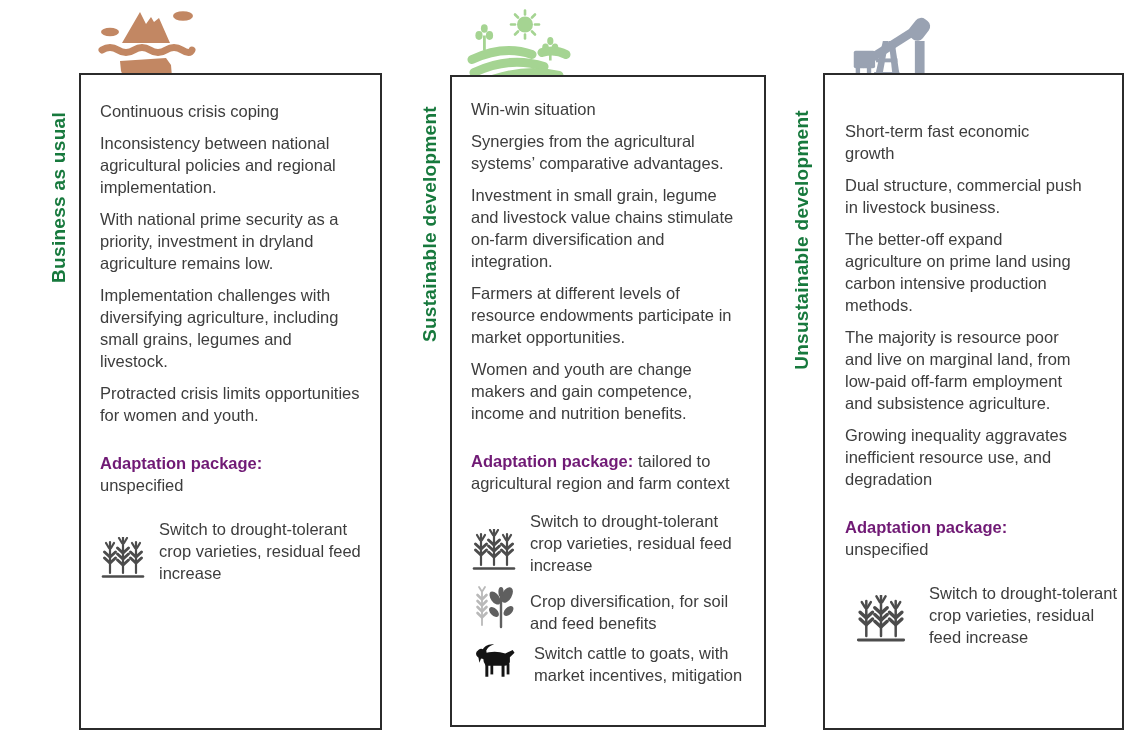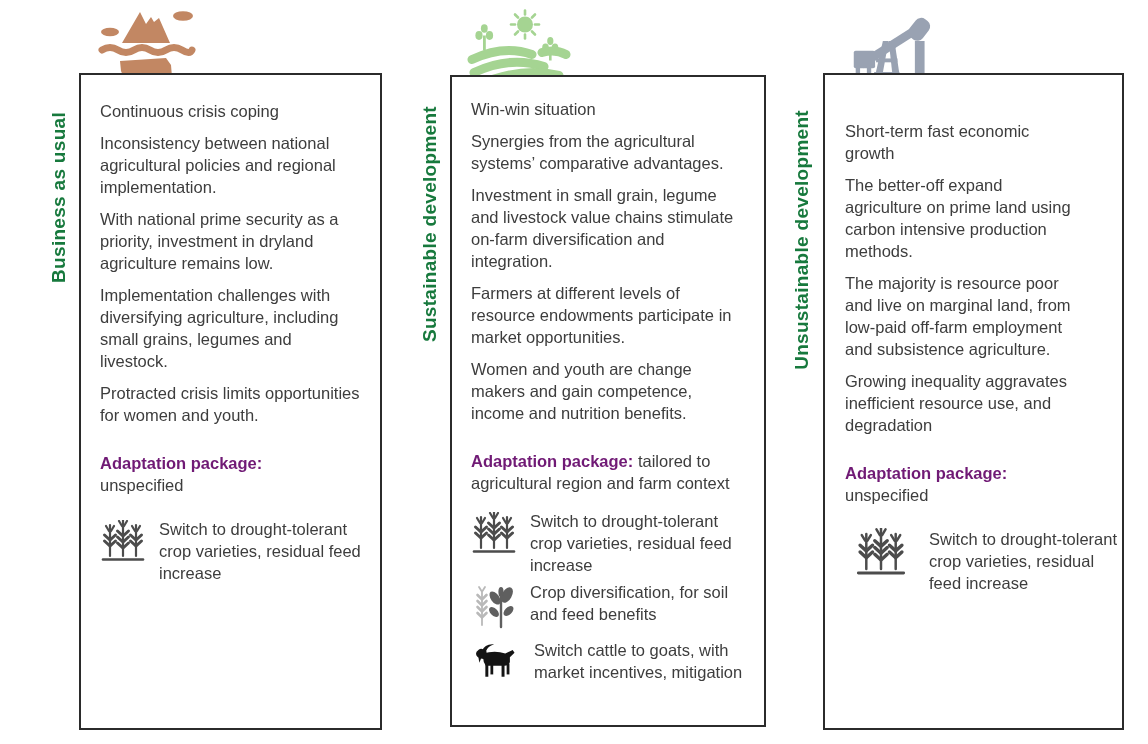--- a/index.html
+++ b/index.html
@@ -35,21 +35,21 @@
 
   .scenario-box p { margin:0 0 10px 0; }
   #box-3 p { max-width:238px; }
 
   .adaptation { margin-top:26px; }
   .adaptation strong { font-weight:bold; color:#701a75; }
   .adaptation .block { display:block; }
 
   .items { margin-top:22px; }
   #box-2 .items { margin-top:16px; }
-  .item { display:flex; align-items:flex-start; gap:13px; margin-bottom:9px; }
+  .item { display:flex; align-items:flex-end; gap:13px; margin-bottom:9px; }
   #box-2 .item { margin-bottom:5px; }
   .item .igroup { flex:0 0 auto; padding-top:2px; }
   .item .itext { flex:1 1 auto; }
   #box-3 .item { padding-left:10px; gap:22px; }
   #box-3 .item .igroup { padding-top:0; }
 
   .top-icon { position:absolute; }
   #top-icon-1 { left:96px;  top:5px;  width:100px; height:104px; }
   #top-icon-2 { left:462px; top:7px;  width:110px; height:99px;  }
   #top-icon-3 { left:846px; top:10px; width:97px;  height:93px;  }
@@ -251,20 +251,21 @@
             </g>
           </svg>
         </span>
         <span class="itext">Switch cattle to goats, with market incentives, mitigation</span>
       </div>
     </div>
   </section>
 
   <section class="scenario-box" id="box-3">
     <p>Short-term fast economic growth</p>
+    <p>Dual structure, commercial push in livestock business.</p>
     <p>The better-off expand agriculture on prime land using carbon intensive production methods.</p>
     <p>The majority is resource poor and live on marginal land, from low-paid off-farm employment and subsistence agriculture.</p>
     <p>Growing inequality aggravates inefficient resource use, and degradation</p>
     <div class="adaptation">
       <strong>Adaptation package:</strong>
       <span class="block">unspecified</span>
     </div>
     <div class="items">
       <div class="item">
         <span class="igroup">

